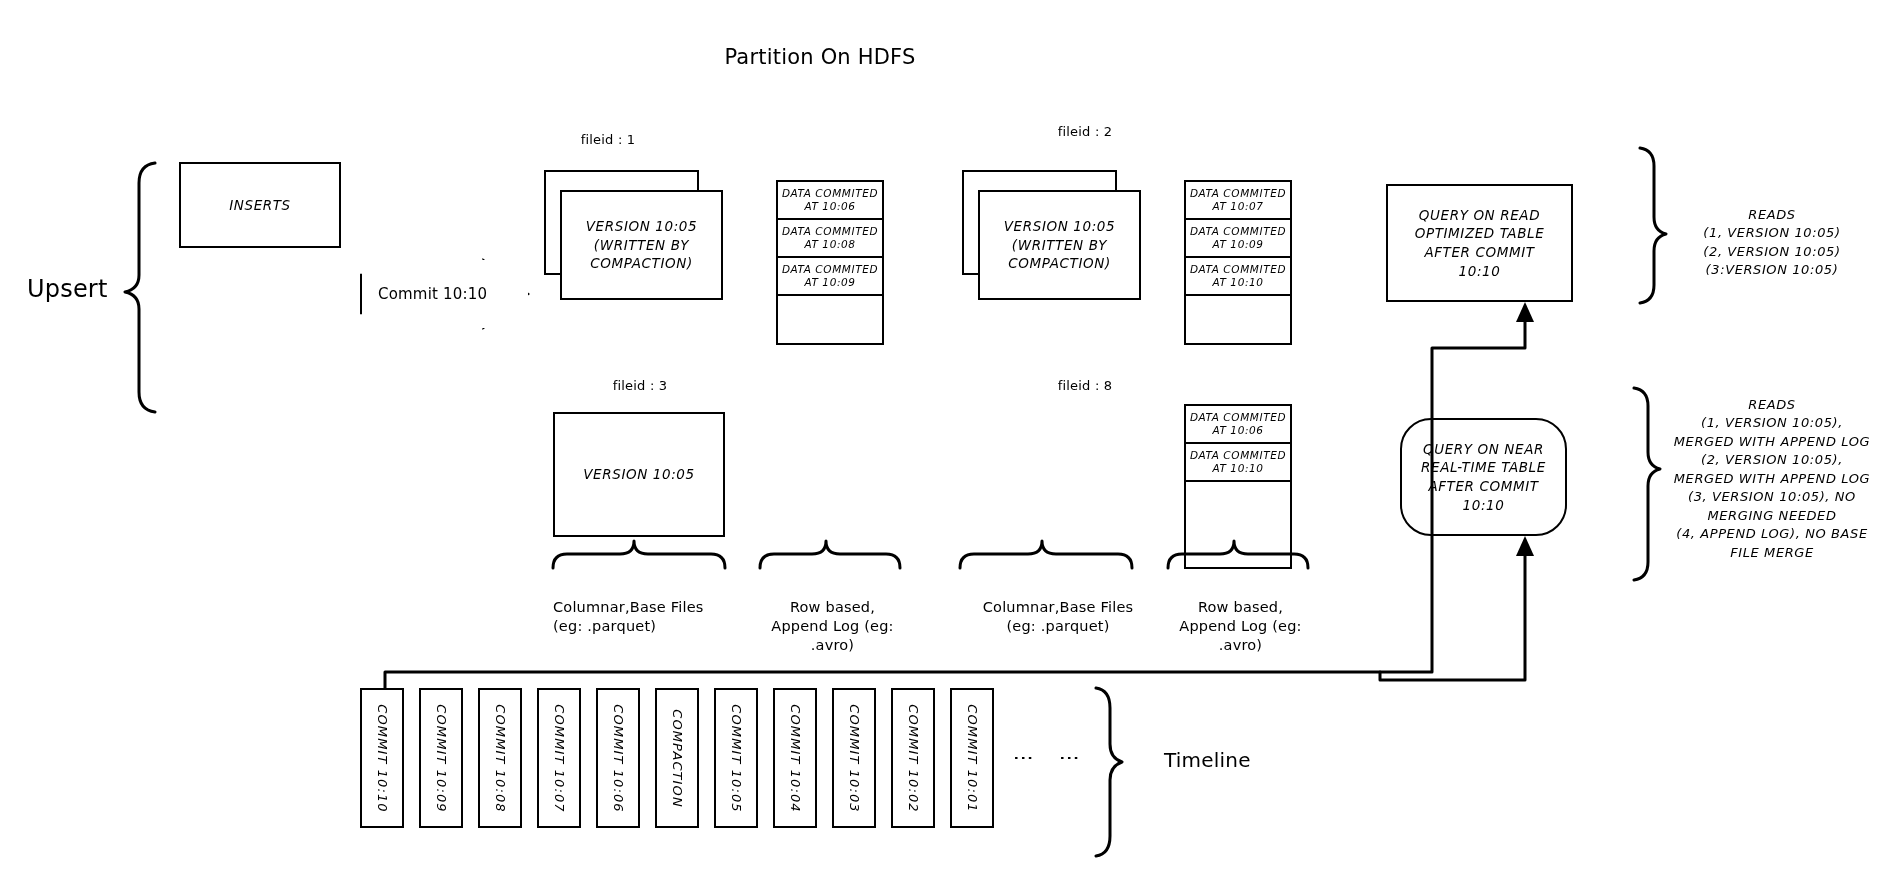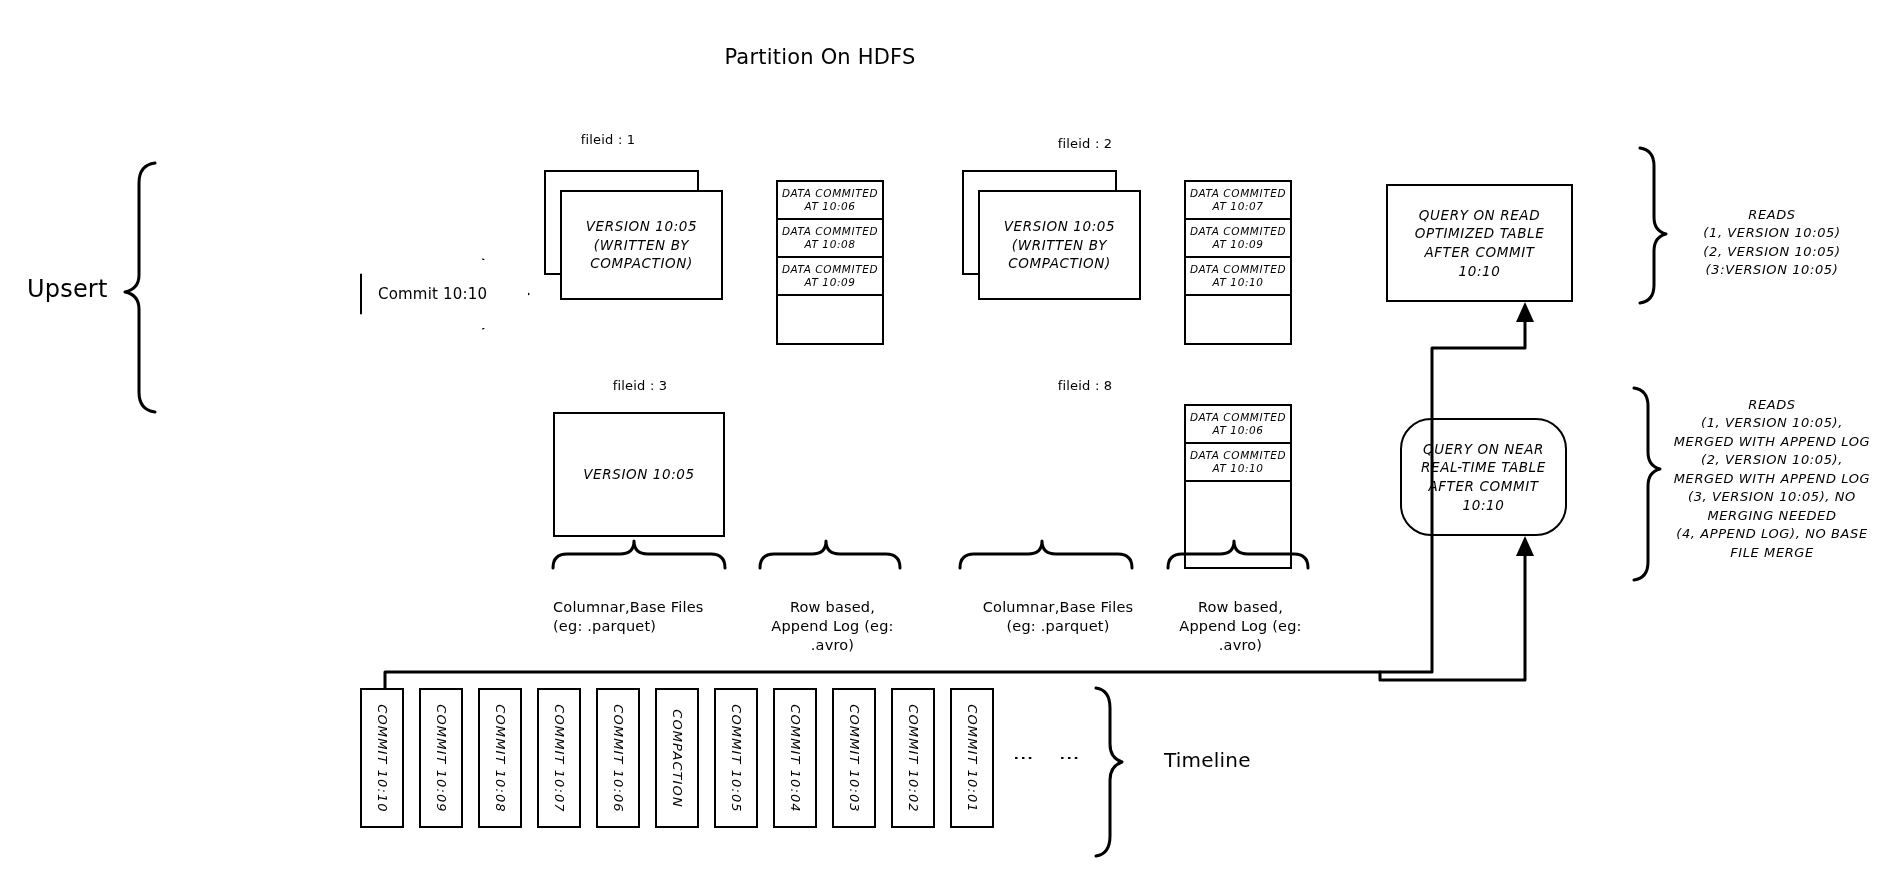--- a/index.html
+++ b/index.html
@@ -162,20 +162,23 @@
 </style>
 </head>
 <body>
 
 <div id="canvas">
 
   <div class="abs hand title" style="left:700px; top:45px; width:240px;">Partition On HDFS</div>
 
   <div class="abs hand upsert-label" style="left:27px; top:275px;">Upsert</div>
 
+  <div class="abs box" style="left:179px; top:162px; width:162px; height:86px;">
+    <div class="marker box-text">INSERTS</div>
+  </div>
 
 
   <div class="abs commit-arrow" style="left:360px; top:258px; width:170px; height:72px;">
     <div class="hand commit-arrow-label" style="margin-left:16px;">Commit 10:10</div>
   </div>
 
   <div class="abs hand fileid-label" style="left:528px; top:132px; width:160px;">fileid : 1</div>
 
   <div class="abs stack-back" style="left:544px; top:170px; width:155px; height:105px;"></div>
   <div class="abs box" style="left:560px; top:190px; width:163px; height:110px;">
@@ -189,21 +192,21 @@
         </div>
         <div class="logrow" style="height: 38px;">
           <div class="marker log-text">DATA COMMITED<br>AT 10:08</div>
         </div>
         <div class="logrow" style="height: 38px;">
           <div class="marker log-text">DATA COMMITED<br>AT 10:09</div>
         </div>
       </div>
   </div>
 
-  <div class="abs hand fileid-label" style="left:1000px; top:136px; width:170px;">fileid : 2</div>
+  <div class="abs hand fileid-label" style="left:1000px; top:124px; width:170px;">fileid : 2</div>
 
   <div class="abs stack-back" style="left:962px; top:170px; width:155px; height:105px;"></div>
   <div class="abs box" style="left:978px; top:190px; width:163px; height:110px;">
     <div class="marker base-text">VERSION 10:05<br>(WRITTEN BY<br>COMPACTION)</div>
   </div>
 
   <div class="abs logbox" style="left:1184px; top:180px; width:108px; height:165px;">
     <div>
         <div class="logrow" style="height: 38px;">
           <div class="marker log-text">DATA COMMITED<br>AT 10:07</div>

